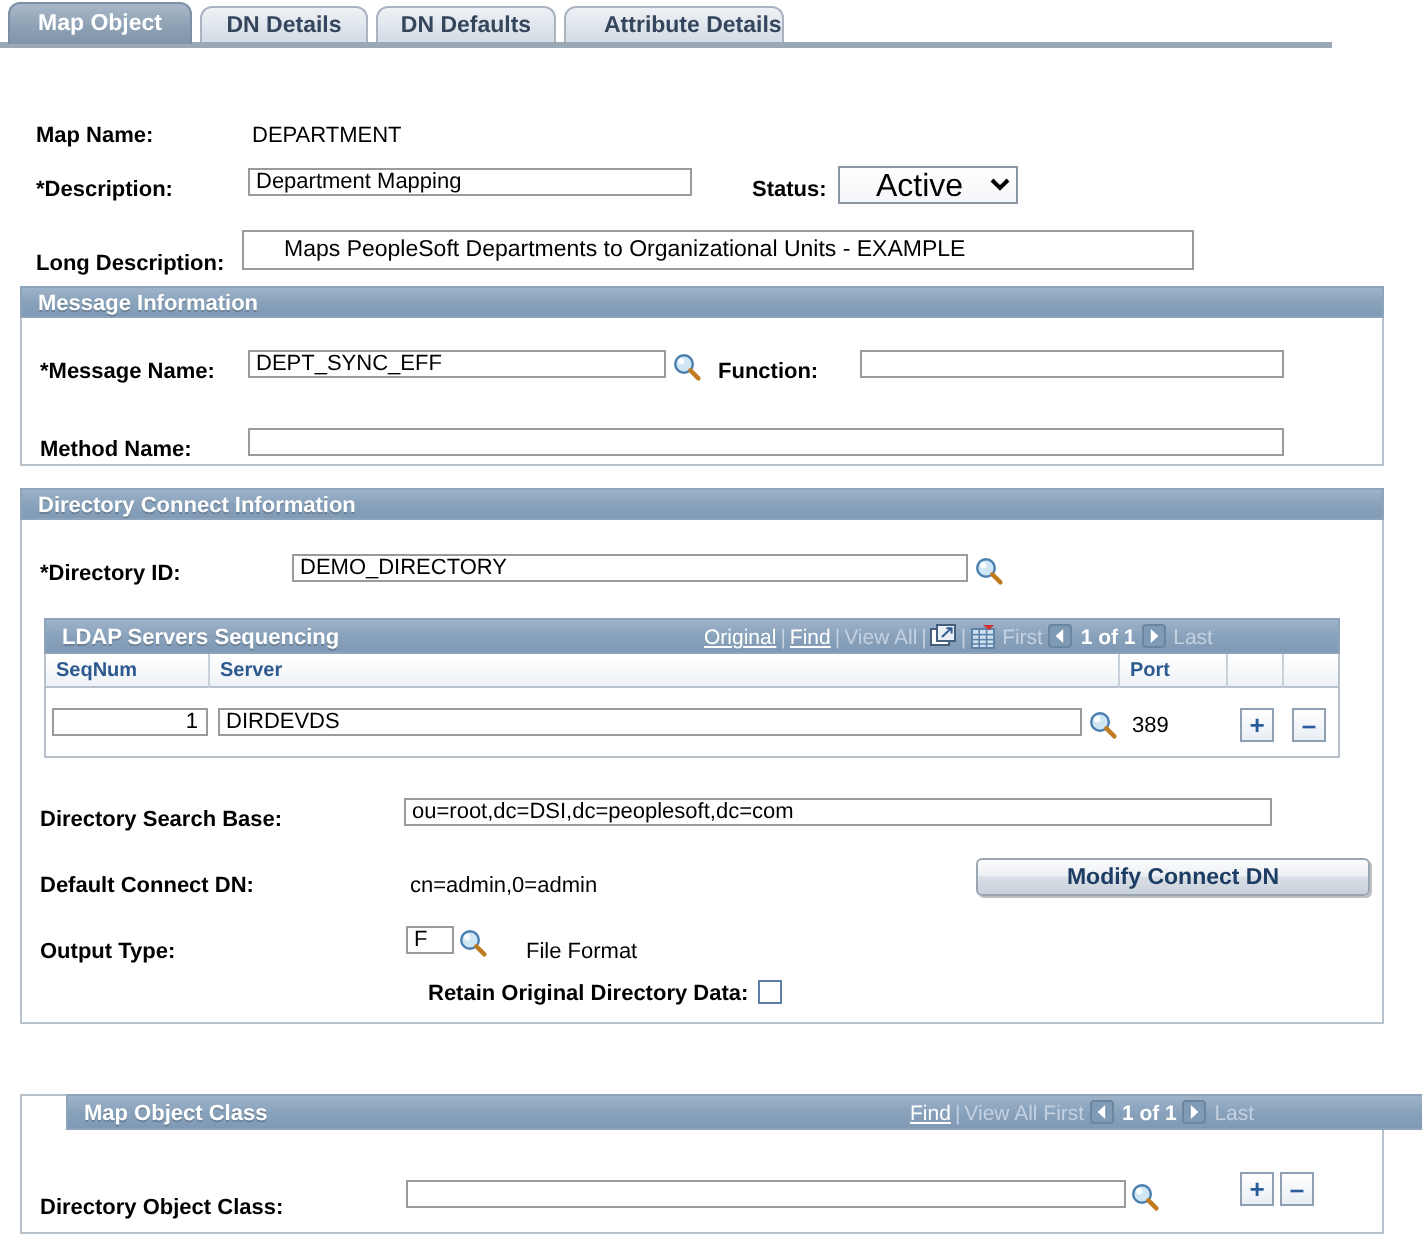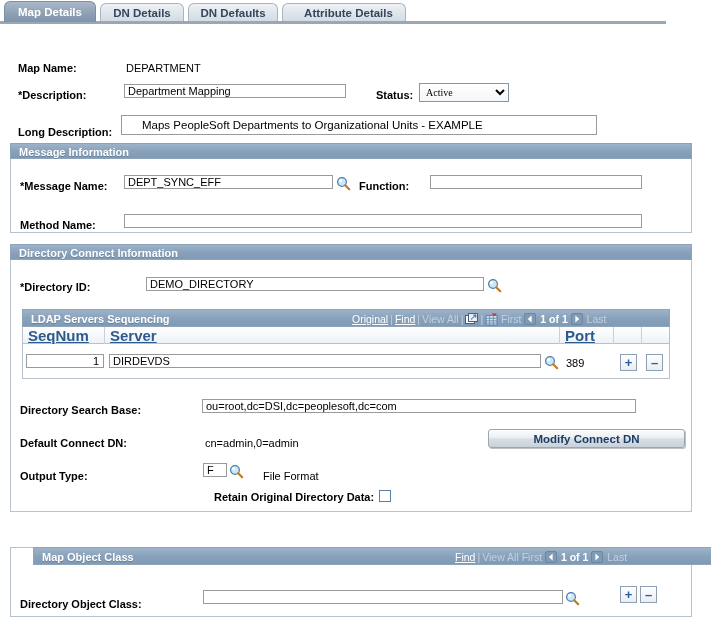--- a/index.html
+++ b/index.html
@@ -89,24 +89,24 @@
     line-height: 15px;
     outline: none;
   }
   .txt.num { text-align: right; padding-right: 4px; }
 
   select.ddl {
     position: absolute;
     box-sizing: border-box;
     border: 1px solid #8a96a3;
     background: linear-gradient(to bottom,#ffffff 0%, #f4f6f9 100%);
-    font-family: Liberation Serif, serif;
-    font-size: 10px;
+    font-family: Liberation Sans, sans-serif;
+    font-size: 16px;
     height: 19px;
-    padding-left: 2px;
+    padding-left: 14px;
     color: #000;
   }
 
   
   .mag {
     position: absolute;
     width: 15px;
     height: 15px;
     cursor: pointer;
   }
@@ -164,24 +164,23 @@
   
   .colhdr {
     position: absolute;
     box-sizing: border-box;
     height: 17px;
     background: linear-gradient(to bottom, #ffffff 0%, #eef2f6 100%);
     border-bottom: 1px solid #b7c2cd;
   }
   .colhdr-lbl {
     position: absolute;
-    font-size: 15px;
+    font-size: 10px;
     font-weight: bold;
     color: #2d5a8e;
-    text-decoration: underline;
     cursor: pointer;
     line-height: 17px;
     white-space: nowrap;
   }
   .vline {
     position: absolute;
     width: 1px;
     background: #c9d2db;
   }
 
@@ -233,29 +232,29 @@
     -webkit-appearance: none;
     appearance: none;
   }
 </style>
 </head>
 <body>
 
 <div class="tabstrip">
   <div class="tabstrip-base"></div>
   <div class="tab active" style="left:4px;width:92px;">
-    <span>Map Details</span>
+    <span>Map Object</span>
   </div>
   <div class="tab" style="left:100px;width:84px;">
     <span>DN Details</span>
   </div>
   <div class="tab" style="left:188px;width:90px;">
     <span>DN Defaults</span>
   </div>
-  <div class="tab" style="left:282px;width:124px;padding-left:19px;">
+  <div class="tab" style="left:282px;width:110px;padding-left:19px;">
     <span>Attribute Details</span>
   </div>
 </div>
 
 <div class="lbl" style="left:18px;top:62px;">Map Name:</div>
 <div class="val" style="left:126px;top:62px;">DEPARTMENT</div>
 
 <div class="lbl" style="left:18px;top:89px;">*Description:</div>
 <input class="txt" style="left: 124px; top: 84px; width: 222px;" value="Department Mapping">
 

